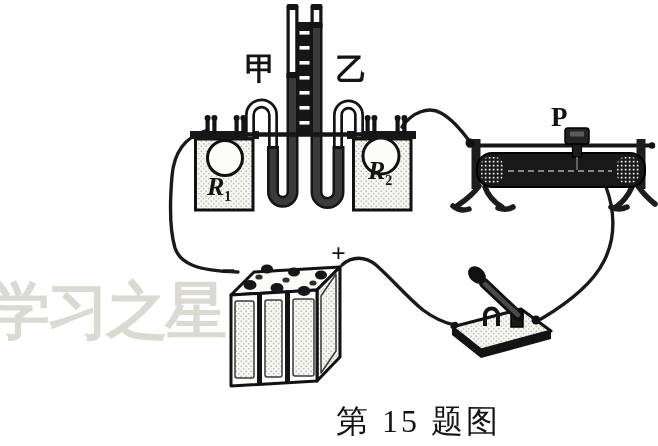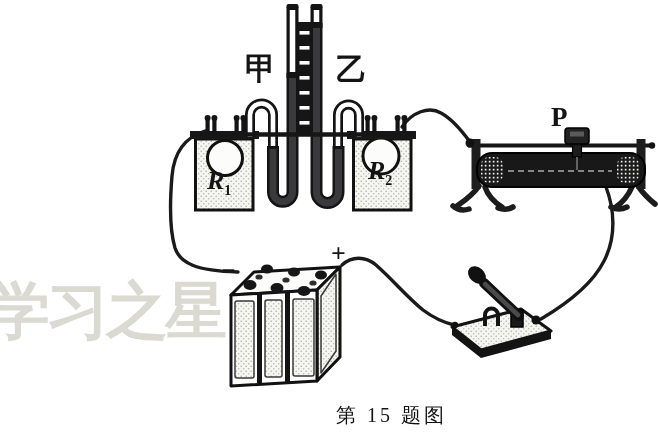--- a/index.html
+++ b/index.html
@@ -12,25 +12,25 @@
     position:absolute;left:-12px;top:280px;z-index:1;
     font-family:"DejaVu Sans",sans-serif;font-weight:800;font-size:62px;line-height:1;
     color:#d4d4cc;letter-spacing:-3px;opacity:.85;white-space:nowrap;
   }
   .lbl{position:absolute;z-index:3;color:#141414;line-height:1;white-space:nowrap;}
   .lbl-jia{left:245px;top:53px;font-size:31px;font-weight:600;}
   .lbl-yi{left:336px;top:54px;font-size:31px;font-weight:600;}
   .lbl-p{left:551px;top:104px;font-size:27px;font-weight:600;}
   .lbl-r{font-size:26px;font-style:italic;font-weight:600;}
   .lbl-r sub{font-size:14px;font-style:normal;line-height:1;}
-  .lbl-r1{left:207px;top:168px;}
+  .lbl-r1{left:207px;top:174px;}
   .lbl-r2{left:368px;top:158px;}
   .lbl-minus{left:222px;top:258px;font-size:24px;font-weight:700;}
   .lbl-plus{left:331px;top:241px;font-size:26px;font-weight:700;}
-  .caption{left:336px;top:405px;font-size:20px;letter-spacing:3px;}
+  .caption{left:336px;top:405px;font-size:32px;letter-spacing:3px;}
 </style>
 </head>
 <body>
 
 <div class="stage">
 
   <span class="watermark">学习之星</span>
 
   <svg width="658" height="446" viewBox="0 0 658 446" xmlns="http://www.w3.org/2000/svg">
     <defs>

